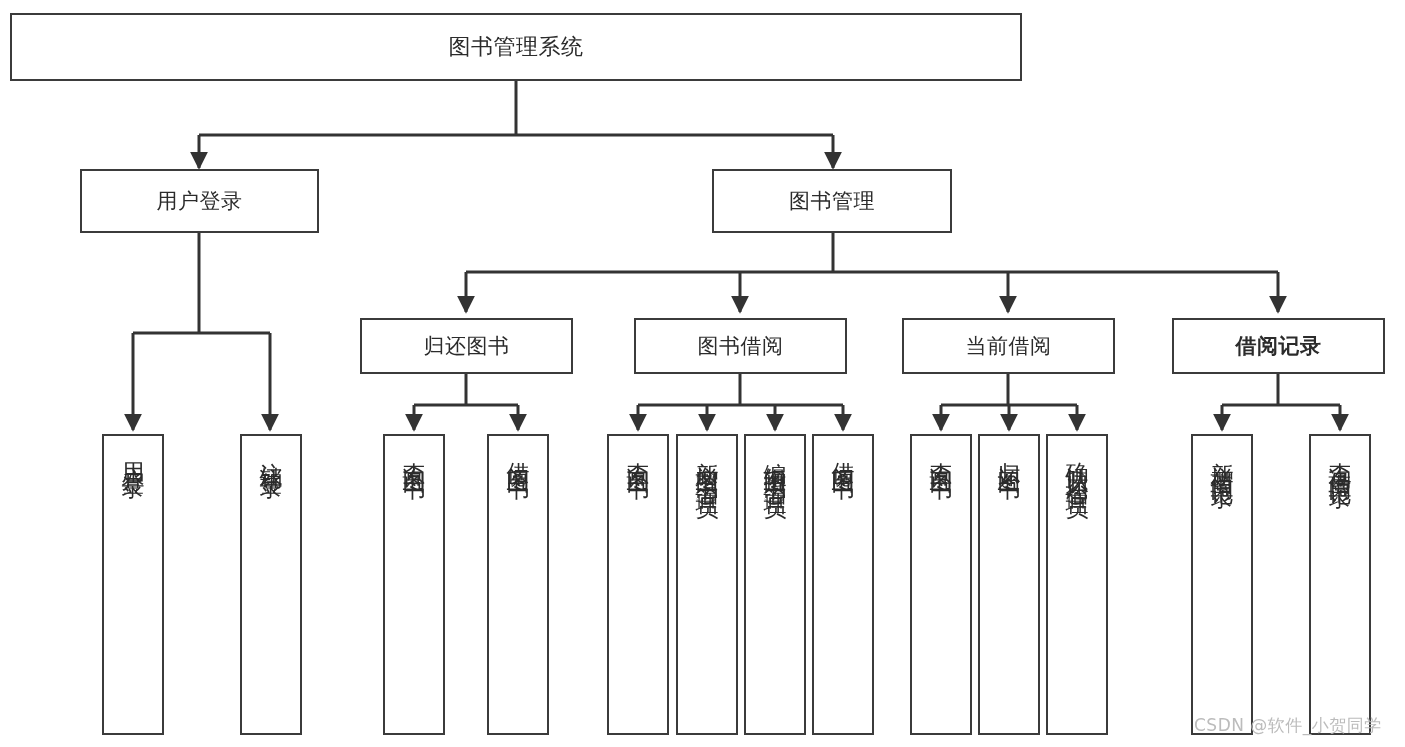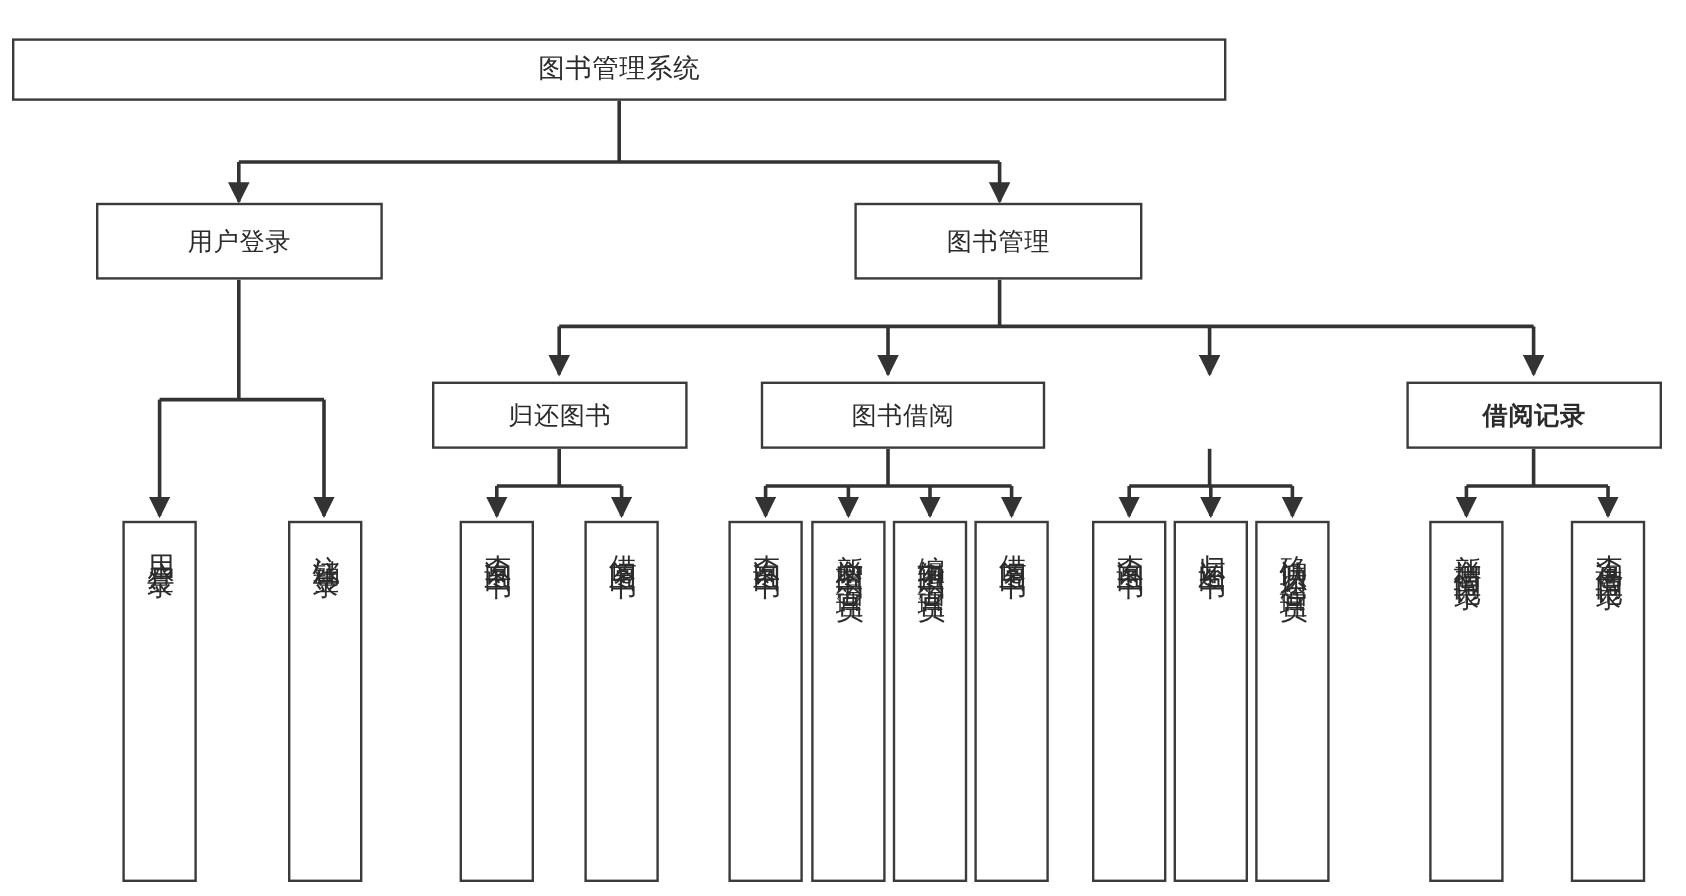--- a/index.html
+++ b/index.html
@@ -119,36 +119,39 @@
       <path d="M 1009 405 L 1009 430" marker-end="url(#arrow)"></path>
       <path d="M 1077 405 L 1077 430" marker-end="url(#arrow)"></path>
 
       <path d="M 1278 374 L 1278 405"></path>
       <path d="M 1222 405 L 1340 405"></path>
       <path d="M 1222 405 L 1222 430" marker-end="url(#arrow)"></path>
       <path d="M 1340 405 L 1340 430" marker-end="url(#arrow)"></path>
     </g>
   </svg>
 
-  <div class="node h root" style="left:10px; top:32px; width:1012px; height:52px;">
+  <div class="node h root" style="left:10px; top:13px; width:1012px; height:68px;">
     <span class="label">图书管理系统</span>
   </div>
 
   <div class="node h" style="left:80px; top:169px; width:239px; height:64px;">
     <span class="label">用户登录</span>
   </div>
   <div class="node h" style="left:712px; top:169px; width:240px; height:64px;">
     <span class="label">图书管理</span>
   </div>
 
   <div class="node h" style="left:360px; top:318px; width:213px; height:56px;">
     <span class="label">归还图书</span>
   </div>
-  <div class="node h" style="left:634px; top:318px; width:237px; height:56px;">
+  <div class="node h" style="left:634px; top:318px; width:213px; height:56px;">
     <span class="label">图书借阅</span>
+  </div>
+  <div class="node h" style="left:902px; top:318px; width:213px; height:56px;">
+    <span class="label">当前借阅</span>
   </div>
   <div class="node h" style="left:1172px; top:318px; width:213px; height:56px;font-weight:bold;">
     <span class="label">借阅记录</span>
   </div>
 
   <div class="node v" style="left:102px; top:434px; width:62px; height:301px;">
     <span class="label">用户登录</span>
   </div>
   <div class="node v" style="left:240px; top:434px; width:62px; height:301px;">
     <span class="label">注销登录</span>
@@ -184,14 +187,15 @@
     <span class="label">确认归还（管理员）</span>
   </div>
 
   <div class="node v" style="left:1191px; top:434px; width:62px; height:301px;">
     <span class="label">新增借阅记录</span>
   </div>
   <div class="node v" style="left:1309px; top:434px; width:62px; height:301px;">
     <span class="label">查询借阅记录</span>
   </div>
 
+  <div class="watermark" style="left:1194px; top:714px;">CSDN @软件_小贺同学</div>
 
 </div>
 
 </body></html>

